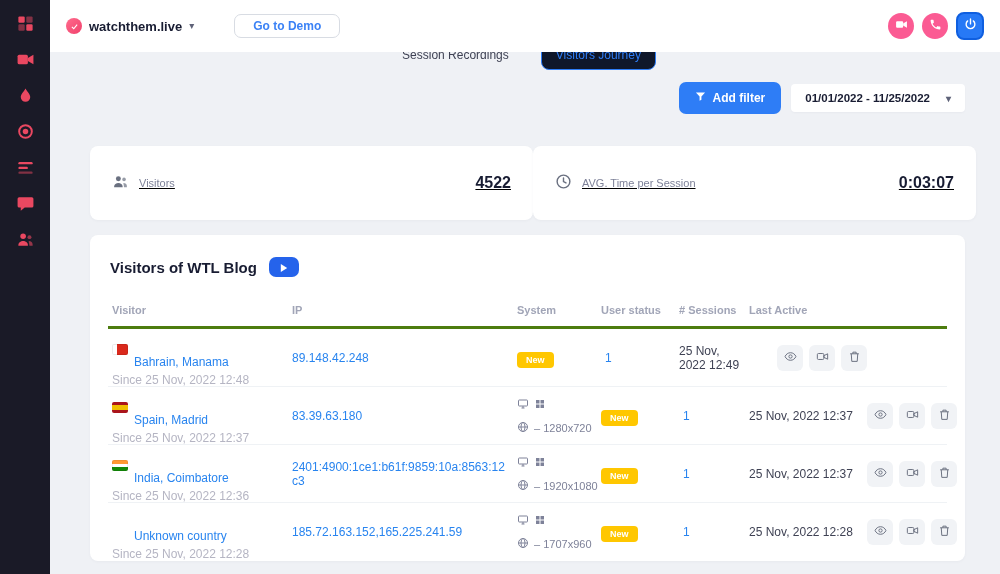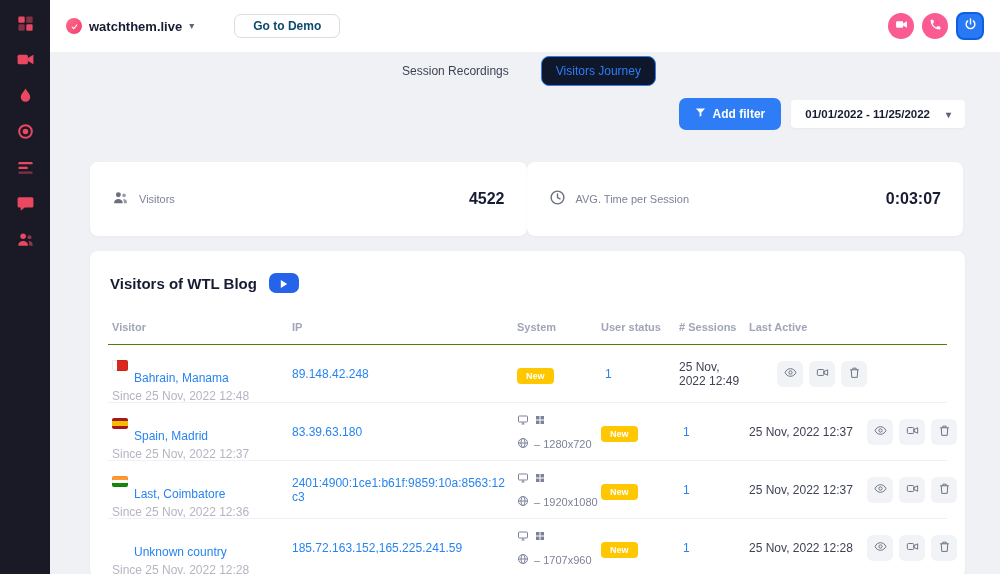--- a/index.html
+++ b/index.html
@@ -10,56 +10,56 @@
   .side-icon { width:22px; height:22px; display:flex; align-items:center; justify-content:center; cursor:pointer; }
   .side-icon svg { width:19px; height:19px; fill:#ea4861; }
 
   
   .topbar { position:fixed; left:50px; top:0; right:0; height:52px; background:#ffffff; display:flex; align-items:center; padding:0 16px; z-index:10; }
   .brand { display:flex; align-items:center; gap:7px; cursor:pointer; }
   .brand-check { width:16px; height:16px; border-radius:50%; background:linear-gradient(135deg,#ff6b8d,#f1416c); display:flex; align-items:center; justify-content:center; }
   .brand-check svg { width:9px; height:9px; stroke:#fff; stroke-width:3; fill:none; }
   .brand-name { font-size:13px; font-weight:bold; color:#181c32; }
   .caret { font-size:10px; color:#5e6278; line-height:1; }
-  .demo-btn { margin-left:40px; border:1px solid #d8dce3; background:#fff; border-radius:7px; padding:4px 18px; font-size:12px; font-weight:bold; color:#0c4a6e; cursor:pointer; font-family:inherit; }
+  .demo-btn { margin-left:40px; border:1px solid #d8dce3; background:#fff; border-radius:7px; padding:4px 18px; font-size:12px; font-weight:bold; color:#3b82f6; cursor:pointer; font-family:inherit; }
   .top-right { margin-left:auto; display:flex; align-items:center; gap:8px; }
   .round-pink { width:26px; height:26px; border-radius:50%; background:#fb5b93; display:flex; align-items:center; justify-content:center; cursor:pointer; }
   .round-pink svg { width:13px; height:13px; fill:#fff; }
   .power-btn { width:28px; height:28px; border-radius:8px; background:#2779f6; border:2px solid #0f5fe0; display:flex; align-items:center; justify-content:center; cursor:pointer; }
   .power-btn svg { width:15px; height:15px; stroke:#fff; stroke-width:2.2; fill:none; stroke-linecap:round; }
 
   
   .main { margin-left:50px; padding-top:40px; }
 
-  .tabs-row { display:flex; justify-content:center; align-items:center; gap:24px; margin-top:16px; }
+  .tabs-row { display:flex; justify-content:center; align-items:center; gap:24px; }
   .tab-plain { font-size:12px; color:#3f4254; padding:7px 8px; cursor:pointer; }
   .tab-active { font-size:12px; color:#2e7df6; border:1px solid #2e7df6; border-radius:8px; background:#0f172a; padding:7px 14px; cursor:pointer; }
 
   .toolbar-row { display:flex; justify-content:flex-end; align-items:center; gap:10px; margin:12px 35px 0 40px; }
   .add-filter { display:flex; align-items:flex-end; gap:7px; background:#2e7df6; color:#fff; font-size:12px; font-weight:bold; border:none; border-radius:7px; padding:9px 16px; cursor:pointer; font-family:inherit; }
   .add-filter svg { width:11px; height:11px; fill:#fff; }
   .date-range { display:flex; align-items:flex-end; gap:16px; background:#fff; border-radius:4px; padding:8px 14px; font-size:11.5px; font-weight:bold; color:#181c32; cursor:pointer; box-shadow:0 1px 2px rgba(40,50,80,.04); }
 
-  .stats-row { display:flex; margin:32px 37px 0 40px; }
+  .stats-row { display:flex; margin:32px 24px 0 40px;text-decoration:underline; }
   .stat-card { flex:1; background:#fff; border-radius:8px; padding:0 22px; height:74px; display:flex; align-items:center; justify-content:space-between; box-shadow:0 1px 3px rgba(40,50,80,.04); }
   .stat-left { display:flex; align-items:center; gap:10px; }
   .stat-left svg { width:17px; height:17px; fill:#6a7080; }
   .stat-left .stroked { fill:none; stroke:#6a7080; stroke-width:2; }
   .stat-label { font-size:11px; color:#7e8299; }
   .stat-value { font-size:16px; font-weight:bold; color:#181c32; }
 
   
   .table-card { background:#fff; border-radius:8px; margin:15px 35px 0 40px; padding:20px 0 0 0; box-shadow:0 1px 3px rgba(40,50,80,.04); }
   .card-title-row { display:flex; align-items:center; gap:12px; padding:2px 20px 16px 20px; }
   .card-title { font-size:15px; font-weight:bold; color:#181c32; }
   .play-btn { width:30px; height:20px; border-radius:7px; background:#2563eb; border:none; display:flex; align-items:center; justify-content:center; cursor:pointer; }
   .play-btn svg { width:8px; height:8px; fill:#fff; }
 
   .thead, .trow { display:grid; grid-template-columns:180px 225px 84px 78px 70px 118px 1fr; align-items:center; margin:0 18px; padding:0 4px; }
-  .thead { height:36px; border-bottom:1px solid #4d7c0f; }
+  .thead { height:36px; border-bottom:3px solid #4d7c0f; }
   .th { font-size:11px; color:#a1a5b7; font-weight:bold; }
   .trow { height:58px; border-bottom:1px solid #eff2f5; }
   .trow:last-child { border-bottom:none; }
 
   .loc-line { display:flex; align-items:center; gap:6px; }
   .flag { width:16px; height:11px; border-radius:2px; display:inline-block; flex:none; }
   .flag-bh { background:linear-gradient(90deg,#fff 0 30%,#da291c 30% 100%); box-shadow:inset 0 0 0 1px rgba(0,0,0,.08); }
   .flag-es { background:linear-gradient(180deg,#aa151b 0 25%,#f1bf00 25% 75%,#aa151b 75% 100%); }
   .flag-in { background:linear-gradient(180deg,#ff9933 0 33%,#fff 33% 66%,#138808 66% 100%); box-shadow:inset 0 0 0 1px rgba(0,0,0,.06); }
   .flag-none { background:transparent; }
@@ -319,21 +319,21 @@
                 <path d="M6 7l1 14h10l1-14"></path>
               </svg></span>
           </button>
       </div>
     </div>
 
     <div class="trow">
       <div>
         <div class="loc-line">
           <span class="flag flag-in"></span>
-          <span class="loc-link">Last, Coimbatore</span>
+          <span class="loc-link">India, Coimbatore</span>
         </div>
         <div class="since">Since 25 Nov, 2022 12:36</div>
       </div>
       <span class="ip-link">2401:4900:1ce1:b61f:9859:10a:8563:12c3</span>
       <div class="sys-cell">
         <div class="sys-line">
           <span><svg viewBox="0 0 24 24">
                 <rect class="sys-stroke" x="3" y="4" width="18" height="12" rx="1.5"></rect>
                 <path class="sys-stroke" d="M9 20h6M12 16v4"></path>
               </svg></span>

